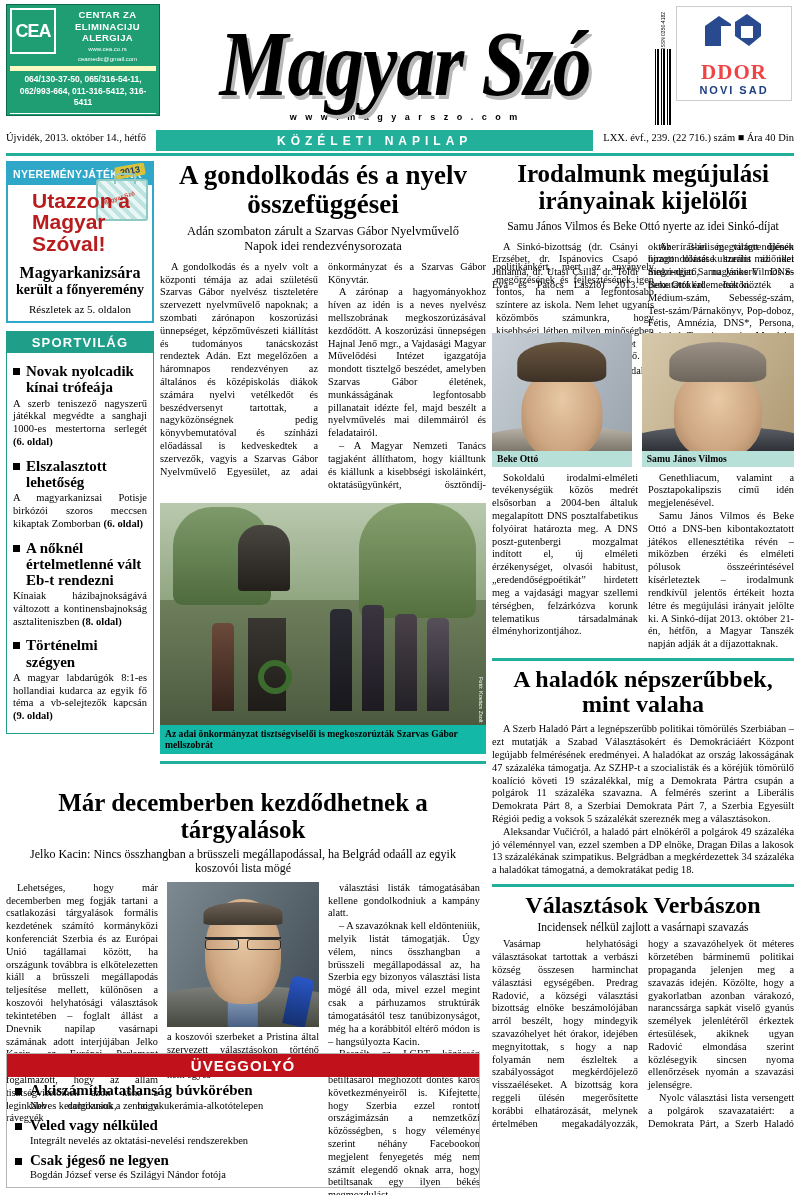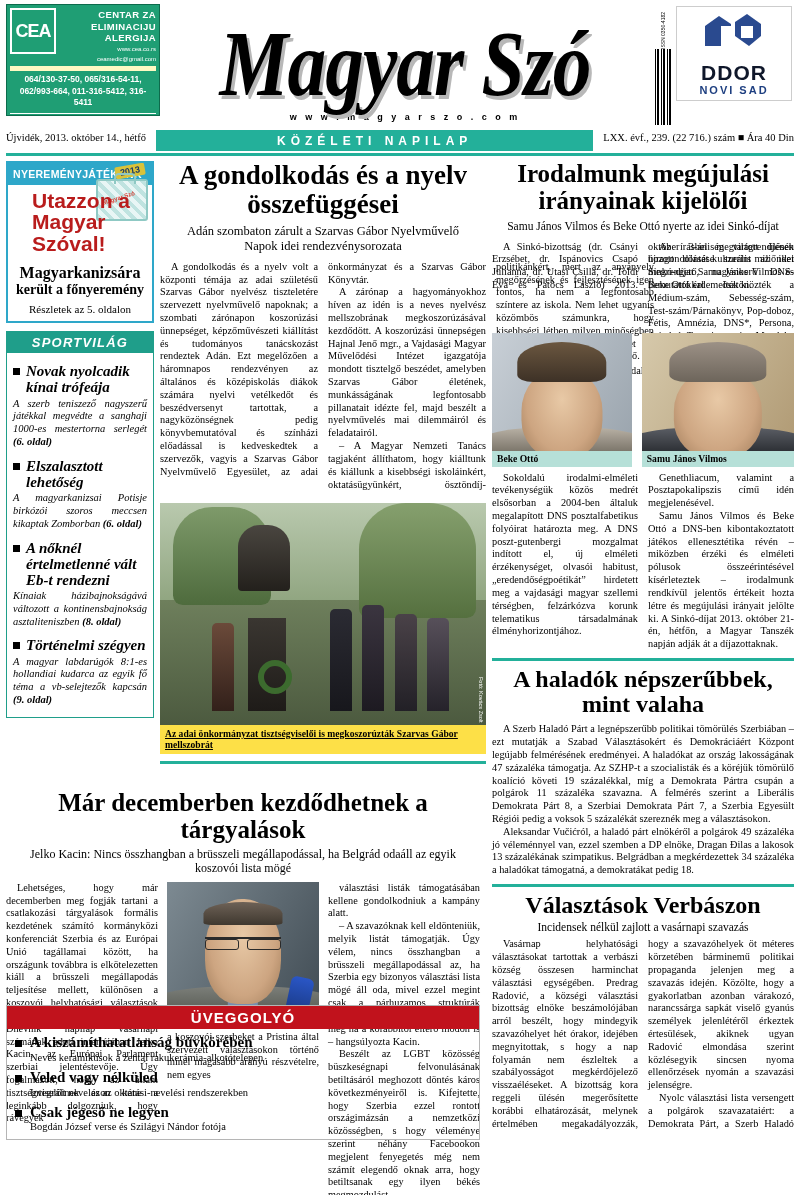--- a/index.html
+++ b/index.html
@@ -30,21 +30,21 @@
   .cea-logo-inner {
     width: 100%; height: 100%; background: #1f9e74;
     color: #fff; font-weight: bold; font-size: 18px;
     font-family: "Liberation Sans", sans-serif;
     display: flex; align-items: center; justify-content: center;
     letter-spacing: -1px;
   }
   .cea-head {
     flex: 1; font-family: "Liberation Sans", sans-serif;
     font-weight: bold; font-size: 9.5px; line-height: 1.22;
-    letter-spacing: .4px; padding-top: 1px; text-align: right;
+    letter-spacing: .4px; padding-top: 1px;
   }
   .cea-web { font-size: 6px; font-weight: normal; letter-spacing: 0; line-height: 1.3; padding-top: 2px;}
   .cea-phones {
     font-family: "Liberation Sans", sans-serif; font-weight: bold;
     font-size: 8.5px; line-height: 1.35; padding: 3px 2px 2px 2px;
     border-top: 5px solid #fef9c3; margin-top: 3px; width: 96%;
   }
   .cea-addr {
     font-family: "Liberation Sans", sans-serif; font-size: 9px;
     border-top: 1px solid #fff; width: 96%; padding-top: 3px; margin-top: 2px;
@@ -78,22 +78,22 @@
     font-family: "Liberation Sans", sans-serif; white-space: nowrap;
     margin: 2px auto 0;
   }
 
   .ddor {
     width: 116px; margin: 6px 8px 0 0; text-align: center;
     border: 1px solid #cdcdcd; padding: 5px 3px 4px;
   }
   .ddor-mark { width: 66px; height: 44px; margin: 0 auto 2px; }
   .ddor-name {
-    font-family: Liberation Sans, sans-serif; font-weight: bold;
-    font-size: 21px; color: #0f172a; letter-spacing: 1px; line-height: 1;
+    font-family: Liberation Serif, serif; font-weight: bold;
+    font-size: 21px; color: #ef4444; letter-spacing: 1px; line-height: 1;
   }
   .ddor-sub {
     font-family: "Liberation Sans", sans-serif; font-weight: bold;
     font-size: 11px; color: #1e3f80; letter-spacing: 2px; margin-top: 1px;
   }
 
   
   .datebar {
     display: flex; align-items: stretch; height: 26px;
     border-bottom: 3px solid #23b09a; margin: 0 6px;
@@ -152,21 +152,21 @@
     font-family: "Liberation Serif", serif; font-weight: bold;
     font-size: 16px; line-height: 1.1; text-align: center;
     padding: 6px 4px 2px 4px;
   }
   .promo-black .l2 { font-size: 14px; }
   .promo-note {
     text-align: center; font-size: 11px; padding: 4px 2px 6px;
   }
 
   
-  .sport { border: 1px solid #1f9e8a; margin-top: 8px; font-style: italic; }
+  .sport { border: 1px solid #1f9e8a; margin-top: 8px; }
   .sport-head {
     background: #1f9e8a; color: #fff; text-align: center;
     font-family: "Liberation Sans", sans-serif; font-weight: bold;
     font-size: 13px; letter-spacing: 1.2px; padding: 3px 0;
   }
   .sport-body { padding: 10px 6px 8px 6px; }
   .sp-item { margin-bottom: 9px; }
   .sp-item:last-child { margin-bottom: 2px; }
   .sp-title {
     font-family: "Liberation Serif", serif; font-weight: bold;
@@ -208,22 +208,22 @@
   .bodytext {
     font-size: 10.3px; line-height: 1.245; text-align: justify;
     hyphens: auto; -webkit-hyphens: auto;
   }
   .bodytext p { text-indent: 11px; margin-bottom: 0; }
   .cont { text-align: right; font-size: 10.3px; margin-top: 2px; }
 
   
   .photo { position: relative; overflow: hidden; background: #8d9b8a; }
   .cap {
-    background: #fde047; font-size: 9.6px; font-weight: bold;
-    padding: 3px 5px; line-height: 1.2; text-decoration: underline;
+    background: #14b8a6; font-size: 9.6px; font-weight: bold;
+    padding: 3px 5px; line-height: 1.2;
   }
   .photo-credit {
     position: absolute; right: 2px; bottom: 2px; color: #fff;
     font-size: 5.5px; writing-mode: vertical-rl;
     font-family: "Liberation Sans", sans-serif;
   }
   .rule-teal { border-top: 3px solid #23b09a; margin: 7px 0 6px; }
 
   
   .sky  { position:absolute; left:0; top:0; right:0; height:46%;
@@ -545,21 +545,21 @@
       </div>
       <div style="width:152px">
         <p class="bodytext" style="text-indent:11px">választási listák támogatásában kellene gondolkodniuk a kampány alatt.</p>
         <p class="bodytext" style="text-indent:11px">– A szavazóknak kell eldönteniük, melyik listát támogatják. Úgy vélem, nincs összhangban a brüsszeli megállapodással az, ha Szerbia egy bizonyos választási lista mögé áll oda, mivel ezzel megint csak a párhuzamos struktúrák támogatásától tesz tanúbizonyságot, még ha a korábbitól eltérő módon is – hangsúlyozta Kacin.</p>
         <p class="bodytext" style="text-indent:11px">Beszélt az LGBT közösség büszkeségnapi felvonulásának betiltásáról meghozott döntés káros következményeiről is. Kifejtette, hogy Szerbia ezzel rontott országimázsán a nemzetközi közösségben, s hogy véleménye szerint néhány Facebookon megjelent fenyegetés még nem számít elegendő oknak arra, hogy betiltsanak egy ilyen békés megmozdulást.</p>
 
       </div>
     </div>
   </div>
 
-  <div class="uveg" style="position:absolute;left:6px;top:995px;width:474px">
+  <div class="uveg" style="position:absolute;left:6px;top:1043px;width:474px">
     <div class="uveg-head">ÜVEGGOLYÓ</div>
     <div class="uveg-body">
 
       <div class="uv-item">
         <div class="uv-title">
           <span class="sq"></span>
           <span>A kiszámíthatatlanság búvkörében</span>
         </div>
         <div class="uv-text">Neves keramikusok a zentai rakukerámia-alkotótelepen</div>
       </div>

